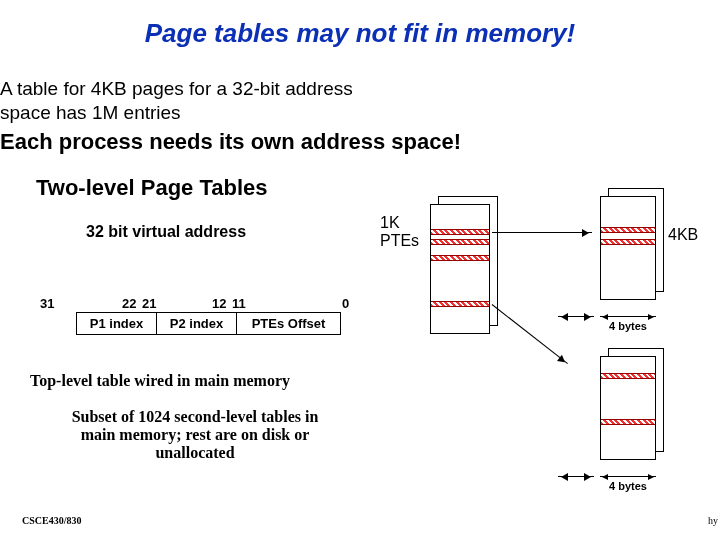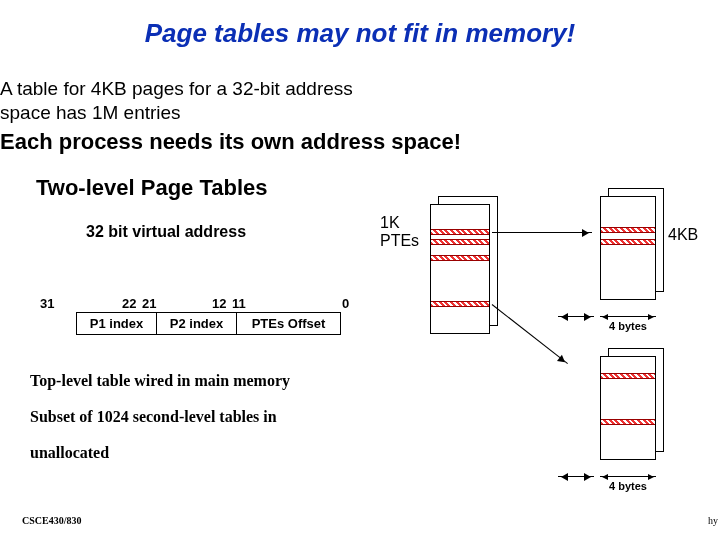--- a/index.html
+++ b/index.html
@@ -181,23 +181,23 @@
       <tr>
     <td style="width:80px">P1 index</td>
     <td style="width:80px">P2 index</td>
     <td style="width:104px">PTEs Offset</td>
   </tr>
 </tbody>
   </table>
 
 <div class="body-text" style="top:372px; left:30px">Top-level table wired in main memory</div>
 
-<div class="body-text" style="top:408px; left:30px; width:330px">
+<div class="body-text" style="top:408px; left:30px; text-align:center; width:330px">
   <span>Subset of 1024 second-level tables in</span><br>
-  <br>
+  <span>main memory; rest are on disk or</span><br>
   <span>unallocated</span>
 </div>
 
 <div class="diagram">
 
   <div class="pagebox" style="left:58px; top:6px;  width:60px; height:130px"></div>
   <div class="pagebox" style="left:50px; top:14px; width:60px; height:130px">
     <div class="stripe" style="top:24px"></div>
     <div class="stripe" style="top:34px"></div>
     <div class="stripe" style="top:50px"></div>

